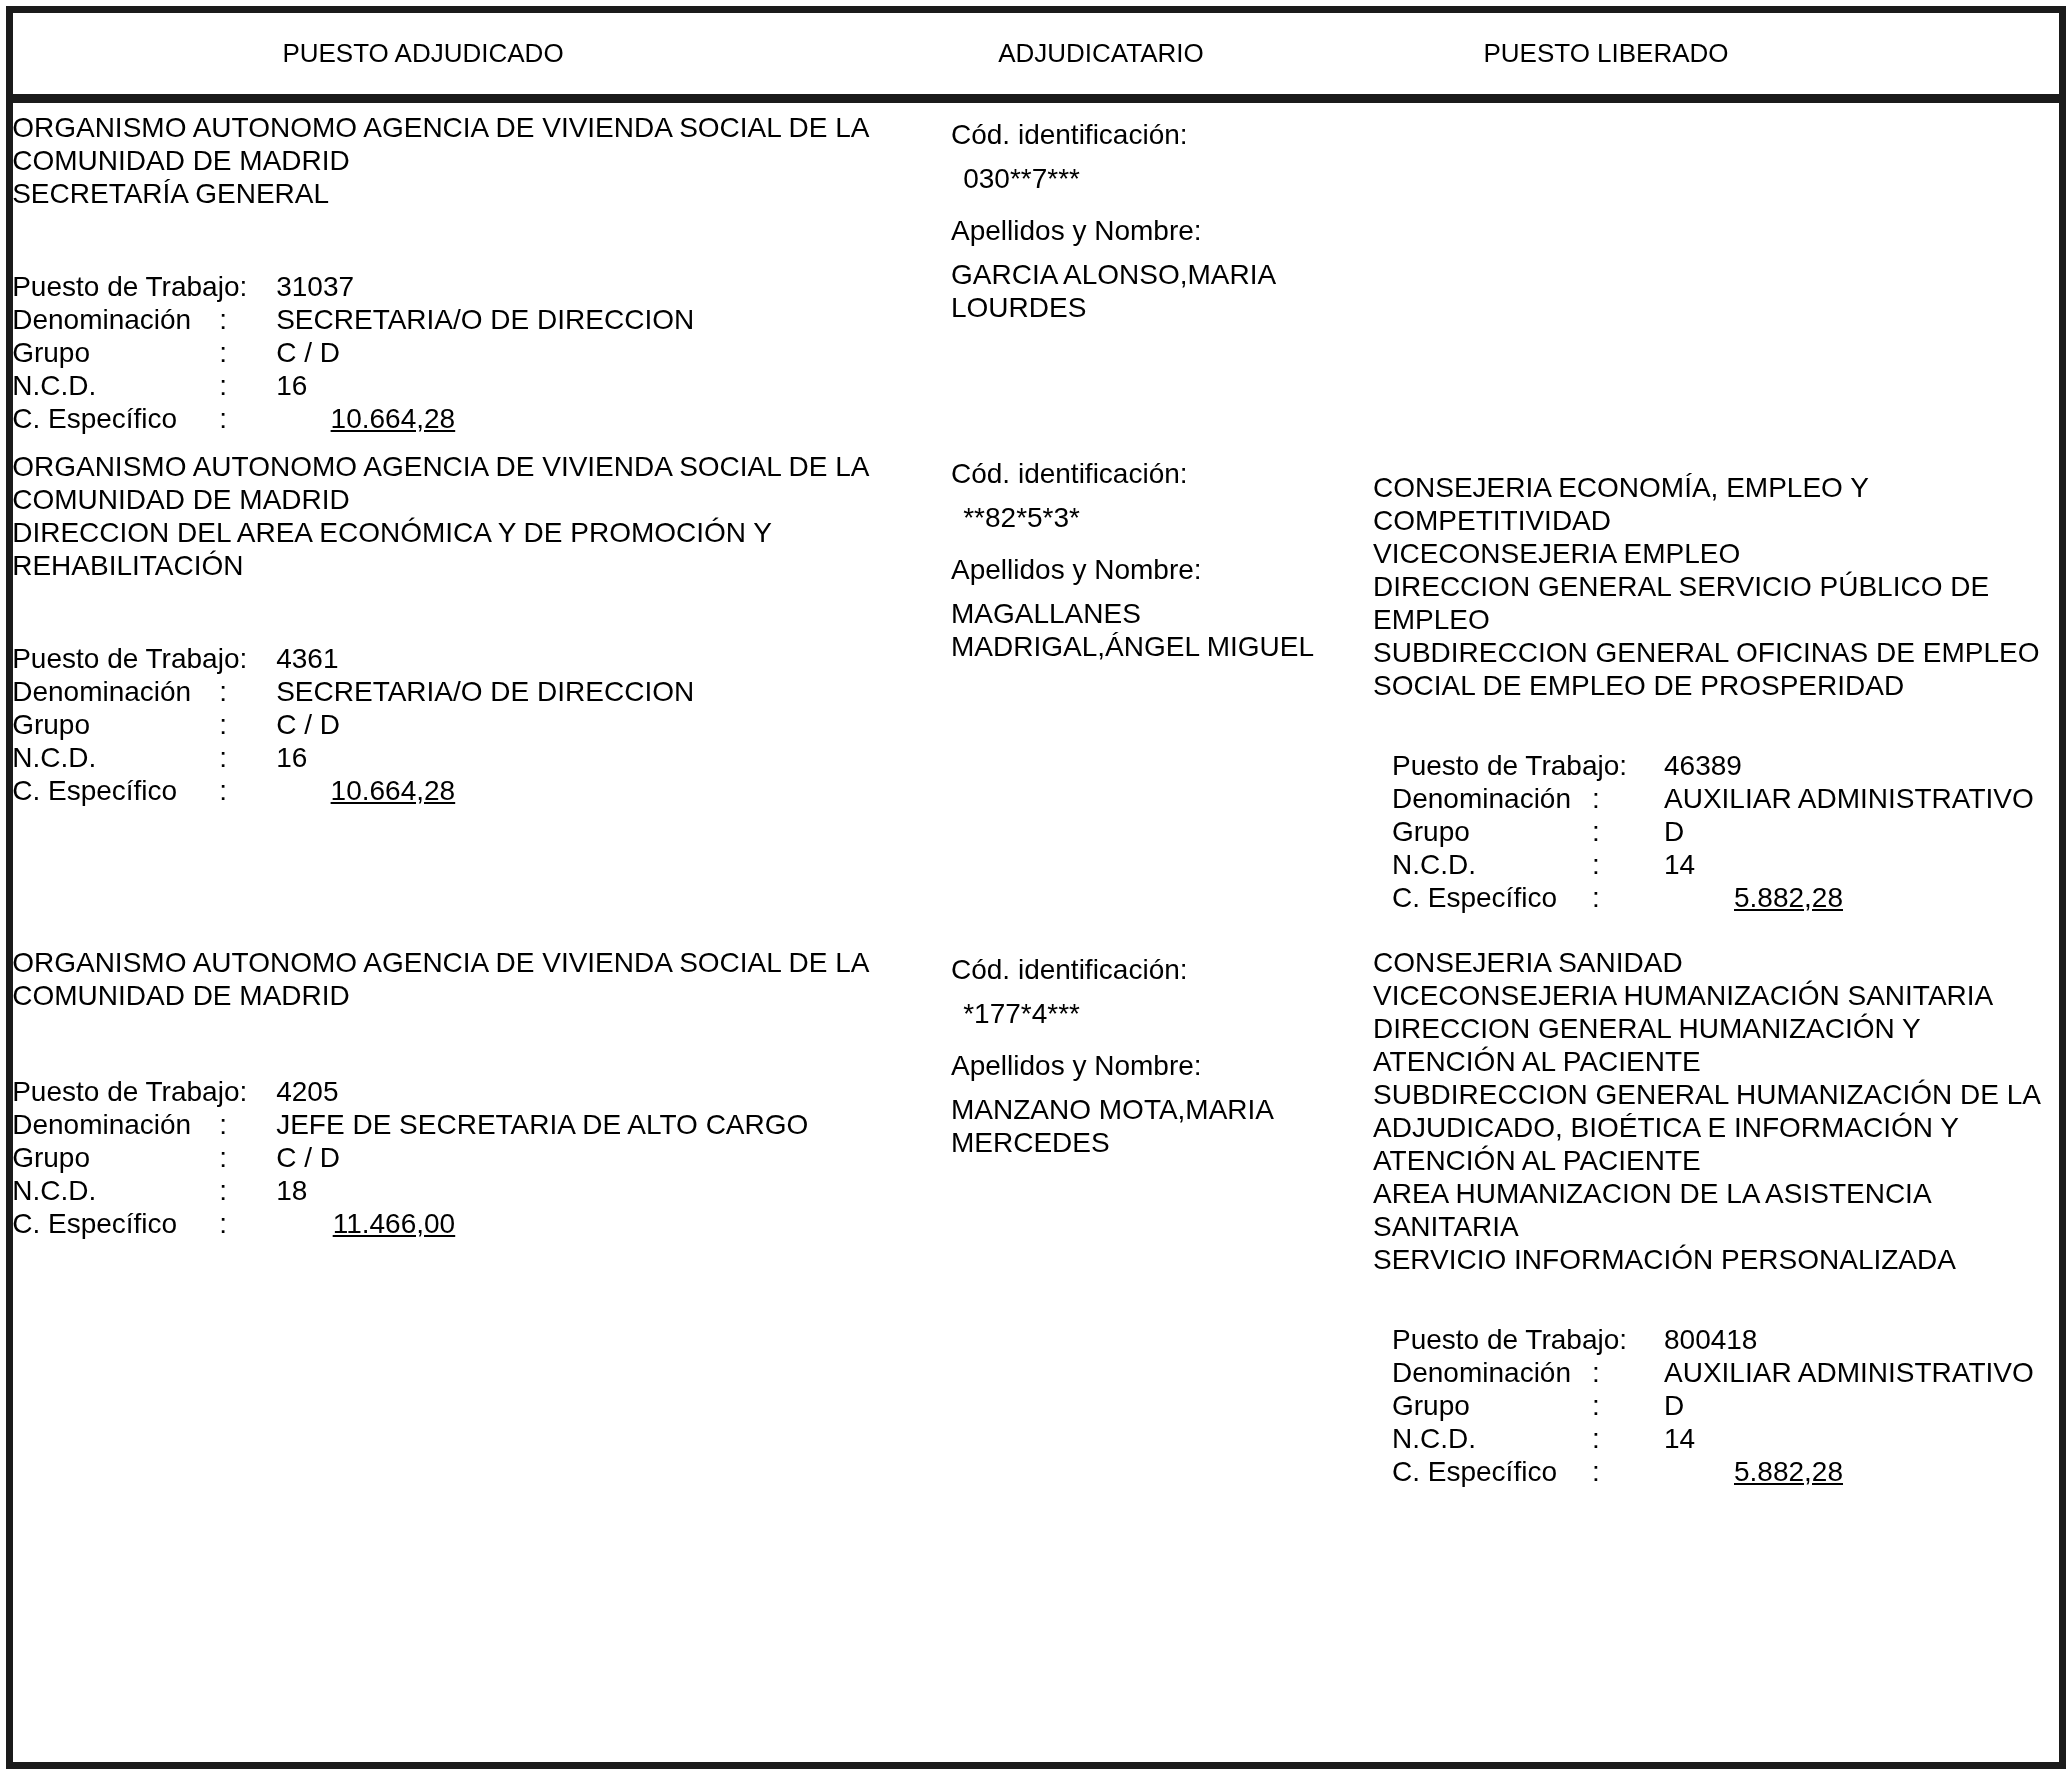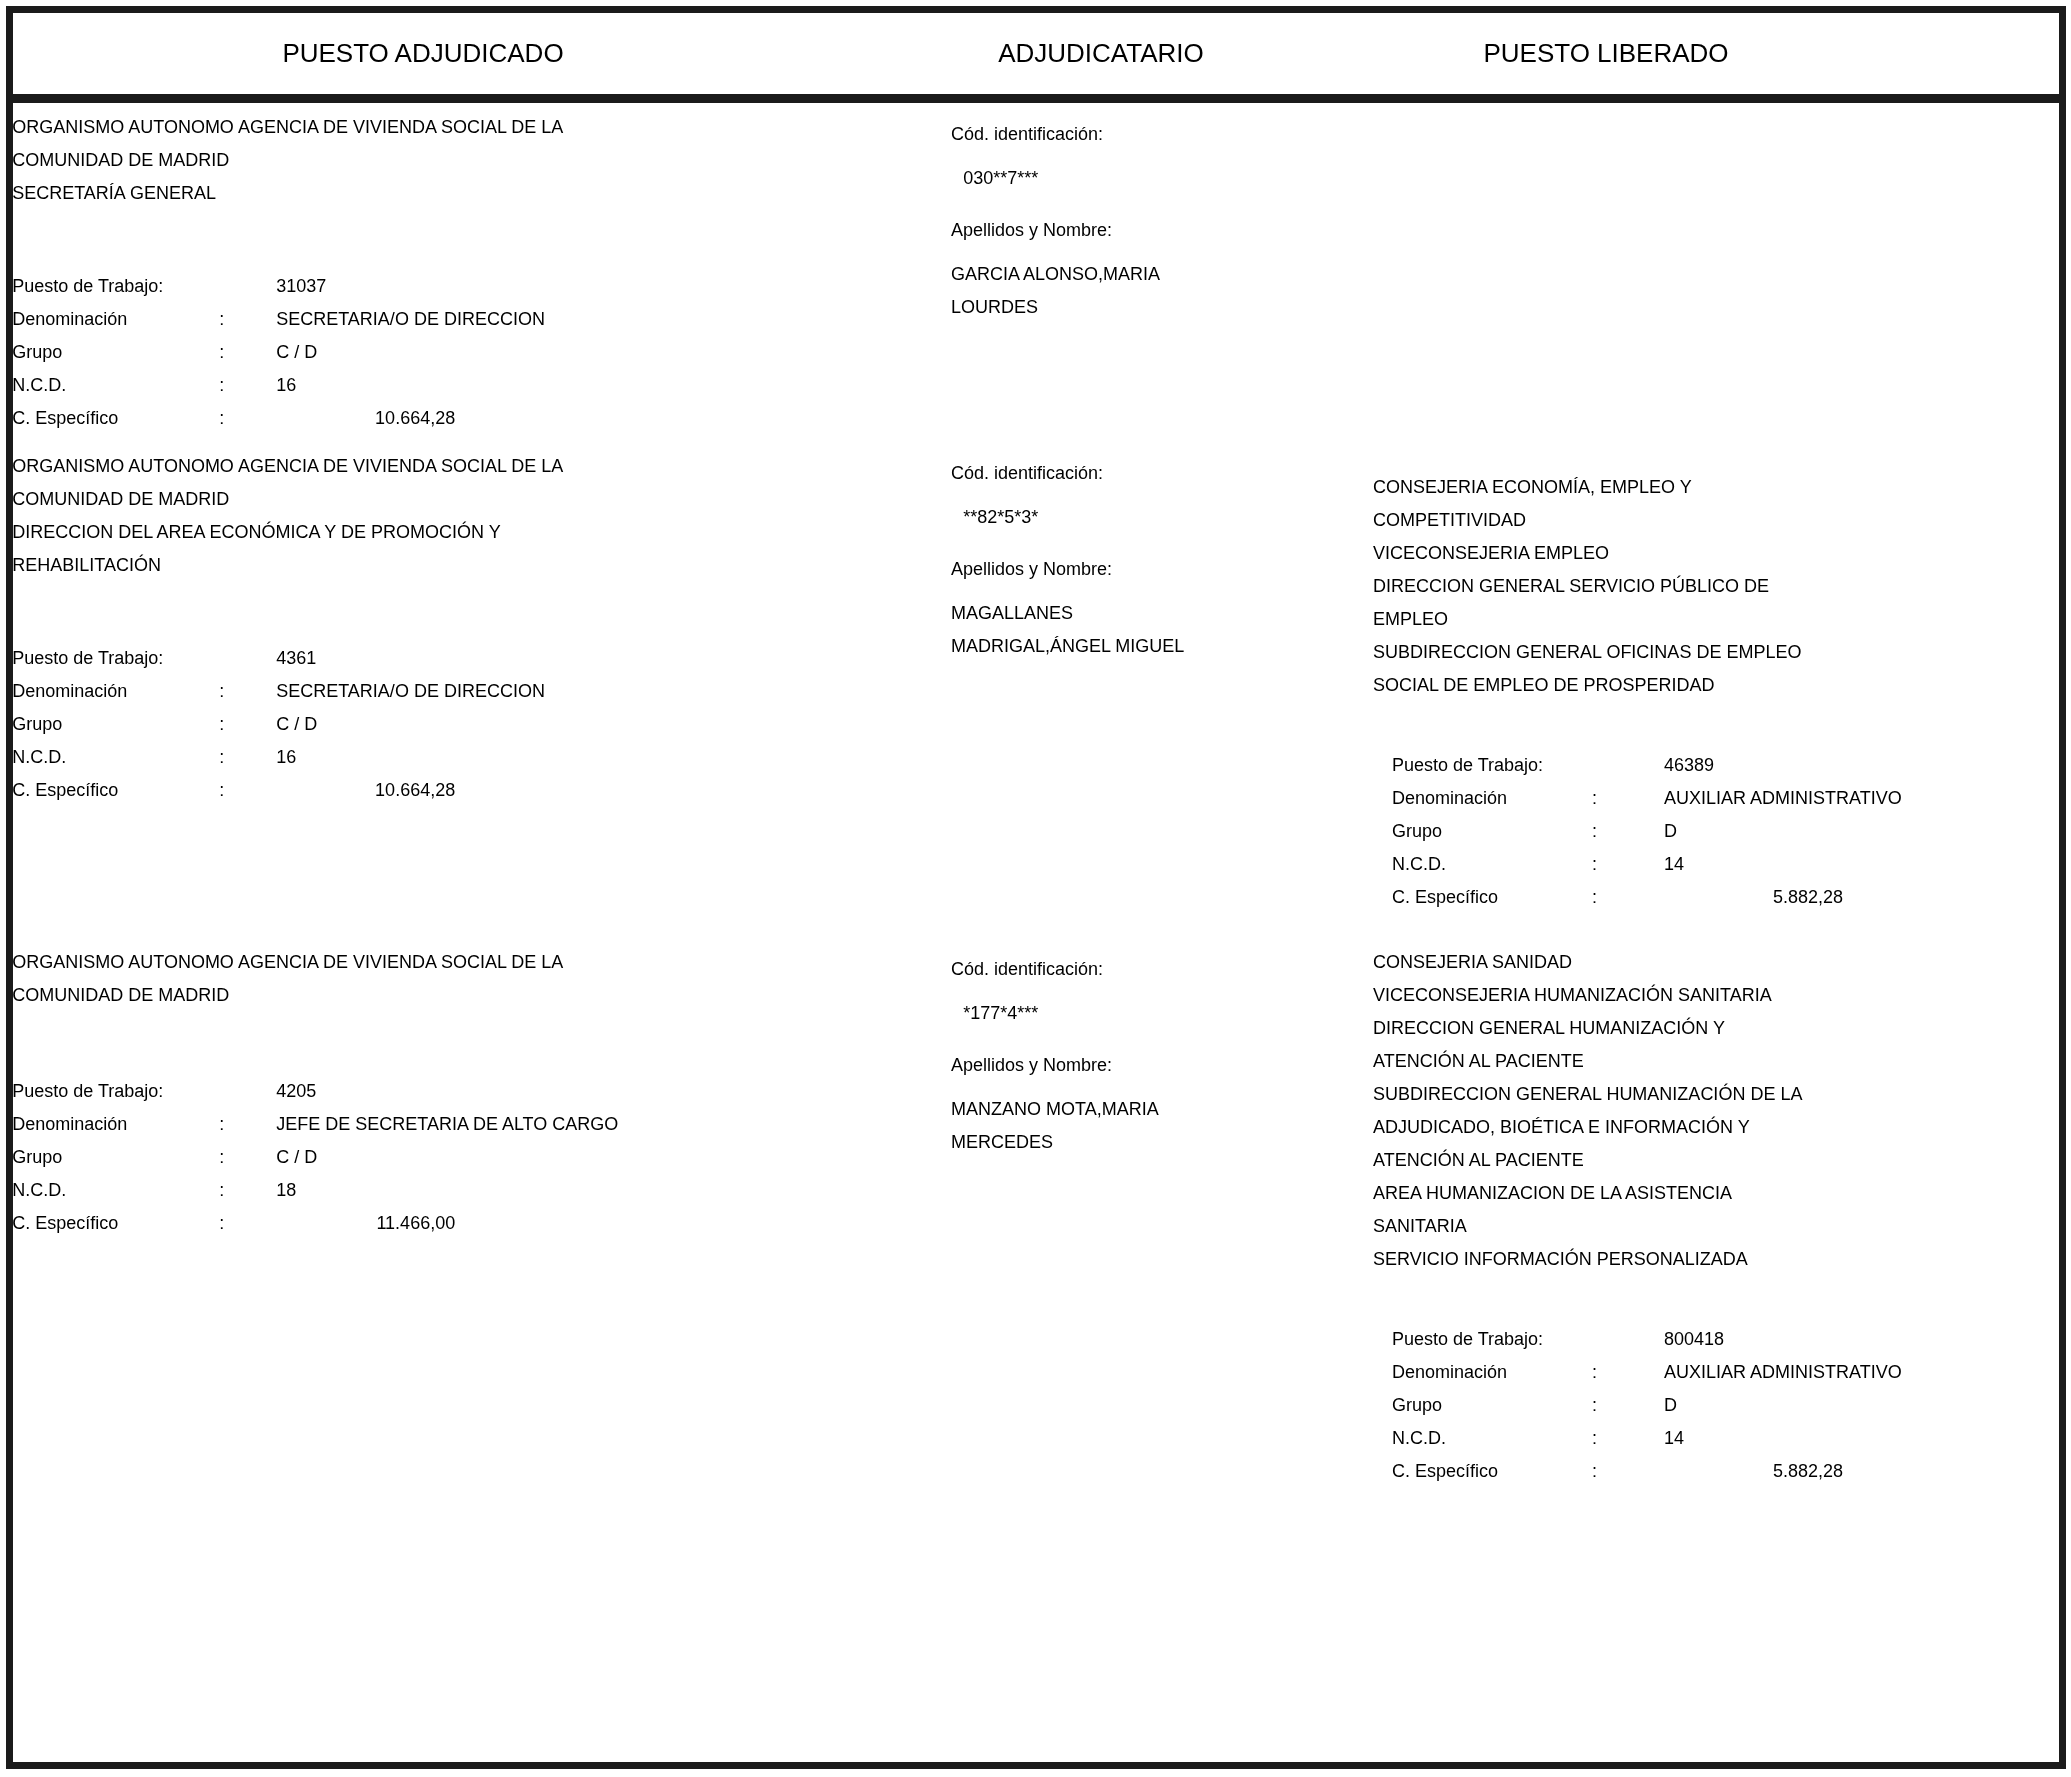--- a/index.html
+++ b/index.html
@@ -24,32 +24,32 @@
   }
   .htitle{
     position:absolute;top:38px;
     font-size:26px;line-height:30px;
     white-space:nowrap;
     transform:translateX(-50%);
     margin-left:28px;
   }
   .col{
     position:absolute;
-    font-size:18px;line-height:33px;
+    font-size:28px;line-height:33px;
     white-space:nowrap;
   }
   .orgline{height:33px;}
   .rows{margin-top:60px;}
   .rows-right{margin-top:47px;padding-left:19px;}
   .frow{position:relative;height:33px;}
   .fcolon{position:absolute;left:207px;top:0;}
   .fval{position:absolute;left:264px;top:0;}
   .rows-right .fcolon{left:200px;}
   .rows-right .fval{left:272px;}
-  .fval.num{width:179px;text-align:right;}
+  .fval.num{width:179px;text-align:right;text-decoration:underline;}
   .mid-code{margin-top:11.3px;padding-left:12.2px;height:33px;}
   .mid-lbl2{margin-top:19px;height:33px;}
   .mid-name1{margin-top:11px;height:33px;}
   .mid-name2{height:33px;}
 </style>
 </head>
 <body>
 
 <div id="page">
   <div class="border-box"></div>

